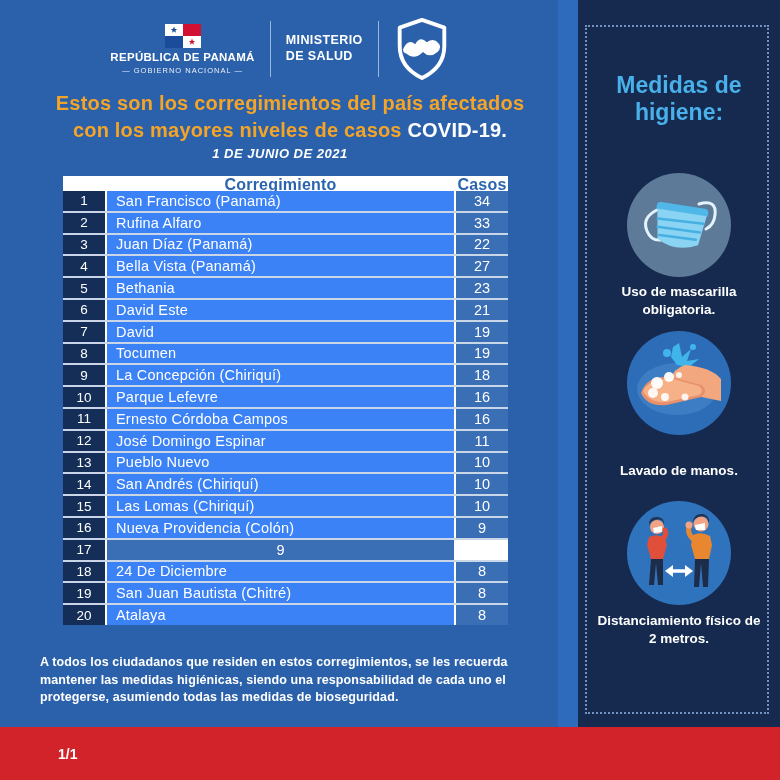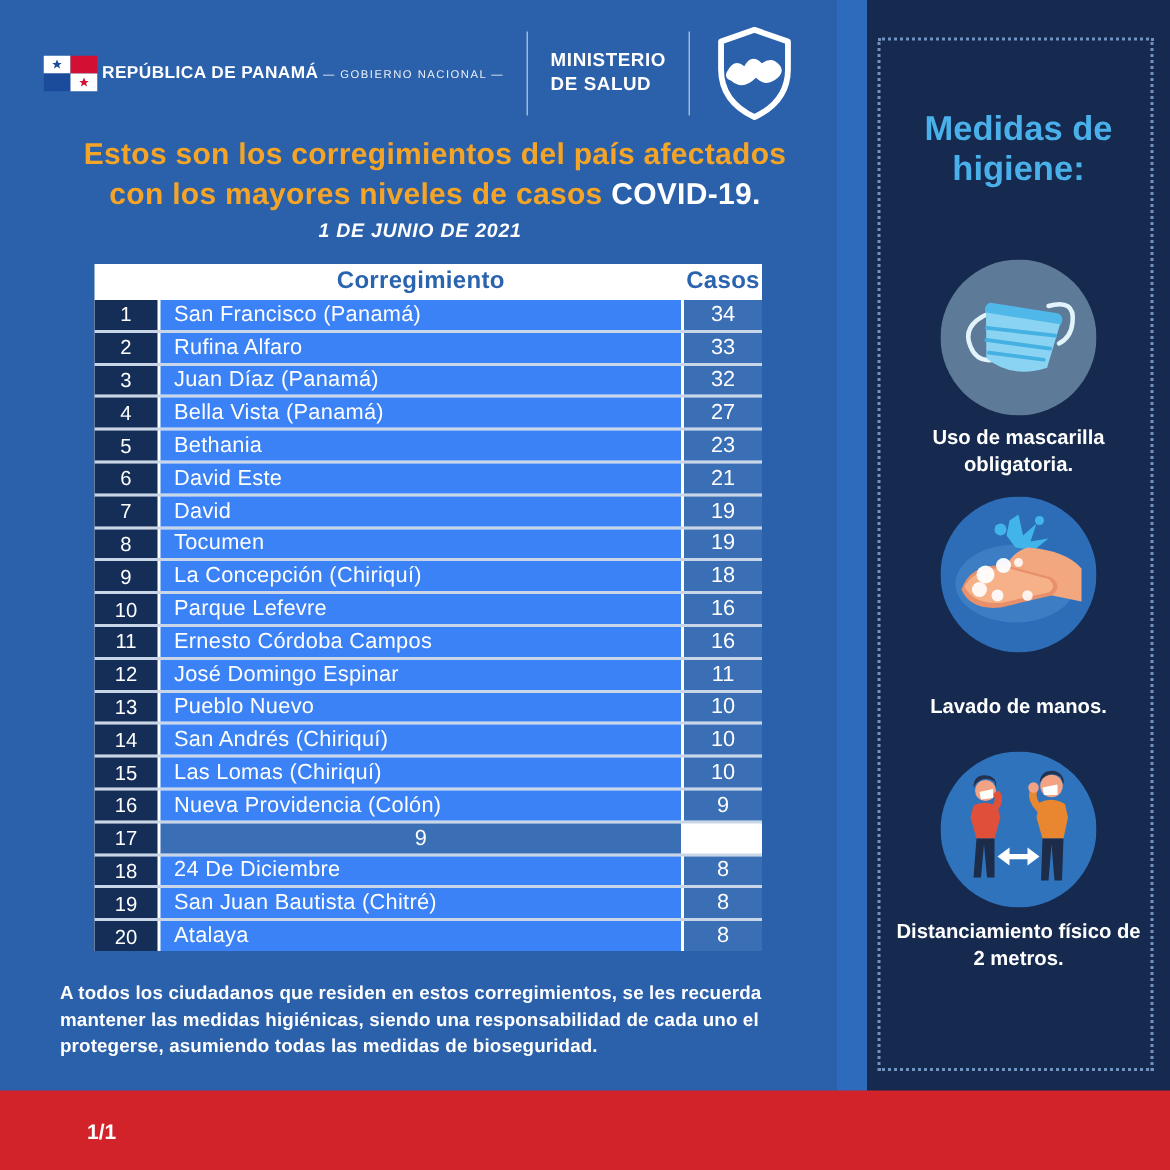--- a/index.html
+++ b/index.html
@@ -3,21 +3,21 @@
 <meta charset="utf-8">
 <style>
   * { margin:0; padding:0; box-sizing:border-box; }
   html,body { width:780px; height:780px; }
   body { font-family:"Liberation Sans","DejaVu Sans",sans-serif; }
   .poster { position:relative; width:780px; height:780px; background:#2b61ab; overflow:hidden; }
 
   
   .hdr { position:absolute; top:8px; left:0; width:560px; height:82px;
          display:flex; align-items:center; justify-content:center; gap:15px; }
-  .gov { display:flex; flex-direction:row; align-items:center; gap:3px; color:#fff; }
+  .gov { display:flex; flex-direction:column; align-items:center; gap:3px; color:#fff; }
   .gov .flag { width:36px; height:24px; display:block; }
   .gov .rep { font-size:11.5px; font-weight:bold; letter-spacing:.3px; white-space:nowrap; }
   .gov .sub { font-size:7.5px; letter-spacing:1px; opacity:.9; white-space:nowrap; }
   .vdiv { width:1px; height:56px; background:rgba(215,230,248,.65); }
   .ministry { color:#fff; font-weight:bold; font-size:12.5px; line-height:1.25; letter-spacing:.4px; }
   .plan { display:flex; align-items:center; gap:8px; color:#fff; }
   .plan .ptxt { line-height:1.05; }
   .plan .p1 { font-size:13px; font-weight:normal; }
   .plan .p2, .plan .p3 { font-size:16.5px; font-weight:bold; }
 
@@ -25,21 +25,21 @@
   .title { position:absolute; top:90px; left:0; width:560px; text-align:center;
            font-weight:bold; font-size:20px; line-height:1.37; letter-spacing:.2px; }
   .title .orange { color:#f4a427;margin-left:20px; }
   .title .white { color:#fff; }
   .date { position:absolute; top:146px; left:0; width:560px; text-align:center;
           color:#fff; font-style:italic; font-weight:bold; font-size:13px; letter-spacing:.5px; }
 
   
   .tbl { position:absolute; left:63px; top:176px; width:445px; }
   .thead { display:grid; grid-template-columns:42px 1fr 52px; column-gap:2px;
-           background:#fff; height:24px; }
+           background:#fff; height:15px; }
   .thead .hc { display:flex; align-items:center; justify-content:center;
                color:#2a63ae; font-weight:bold; font-size:16px; letter-spacing:.2px; }
   .tbody { display:flex; flex-direction:column; gap:2px; background:#c9d6e8; height:434px; margin-top:0; }
   .trow { flex:1; display:grid; grid-template-columns:42px 1fr 52px; column-gap:2px; background:#fff; }
   .cell { display:flex; align-items:center; color:#fff; font-size:14.5px; }
   .cell.rank { background:#142e57; justify-content:center; font-size:13.5px; }
   .cell.name { background:#3b82f6; padding-left:9px; letter-spacing:.2px; }
   .cell.cases { background:#3a6eb5; justify-content:center; }
 
   
@@ -121,21 +121,21 @@
           <div class="cell cases">34</div>
         </div>
         <div class="trow">
           <div class="cell rank">2</div>
           <div class="cell name">Rufina Alfaro</div>
           <div class="cell cases">33</div>
         </div>
         <div class="trow">
           <div class="cell rank">3</div>
           <div class="cell name">Juan Díaz (Panamá)</div>
-          <div class="cell cases">32</div>
+          <div class="cell cases">22</div>
         </div>
         <div class="trow">
           <div class="cell rank">4</div>
           <div class="cell name">Bella Vista (Panamá)</div>
           <div class="cell cases">27</div>
         </div>
         <div class="trow">
           <div class="cell rank">5</div>
           <div class="cell name">Bethania</div>
           <div class="cell cases">23</div>

